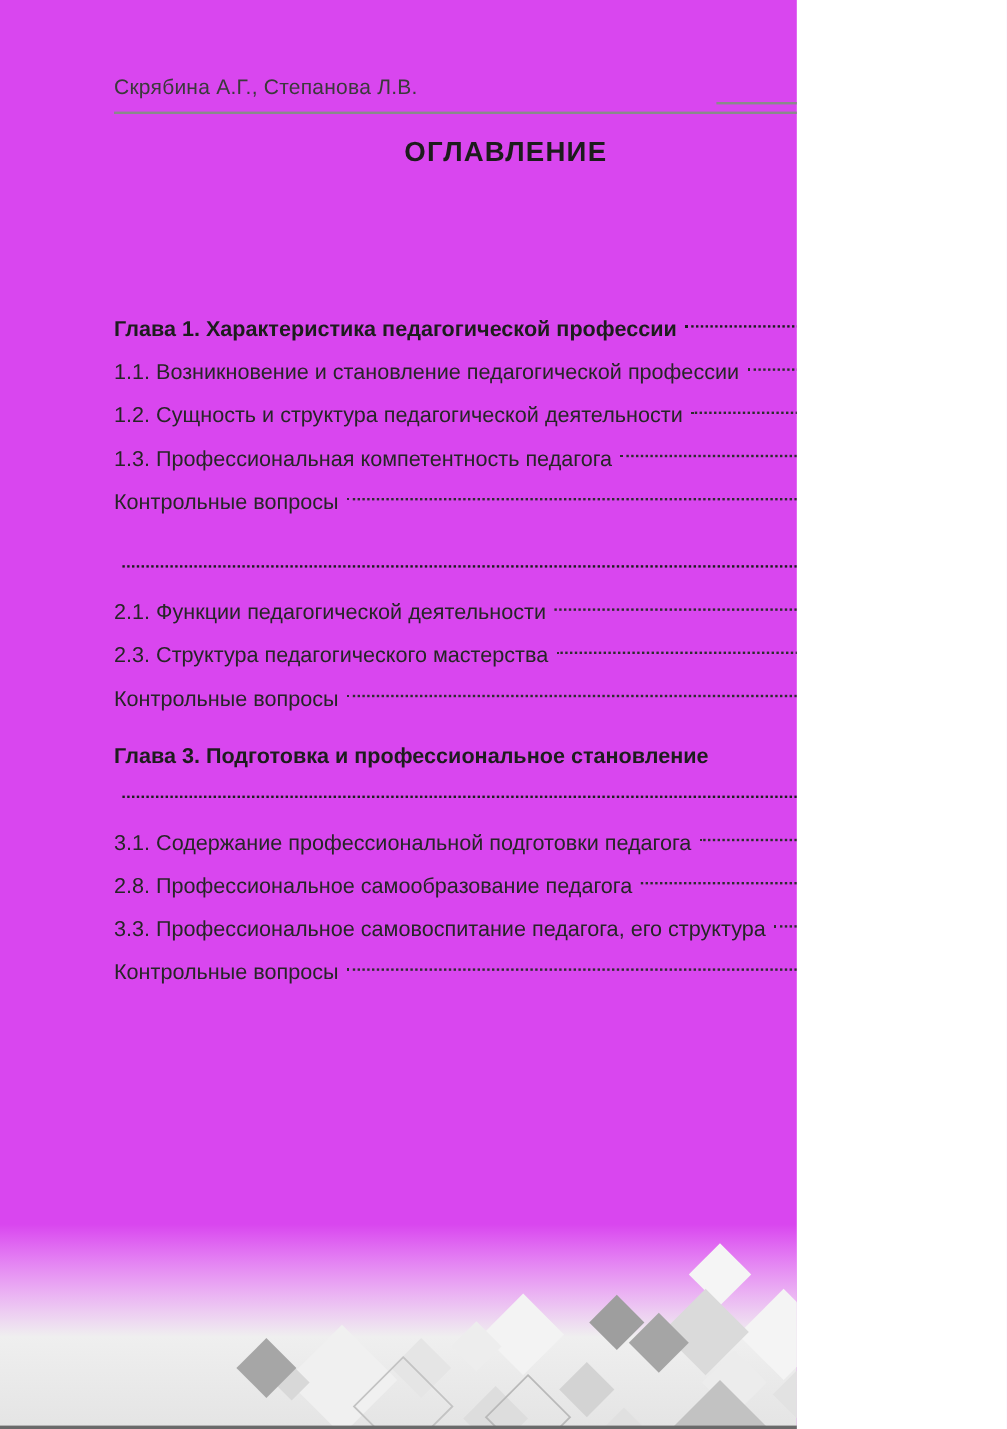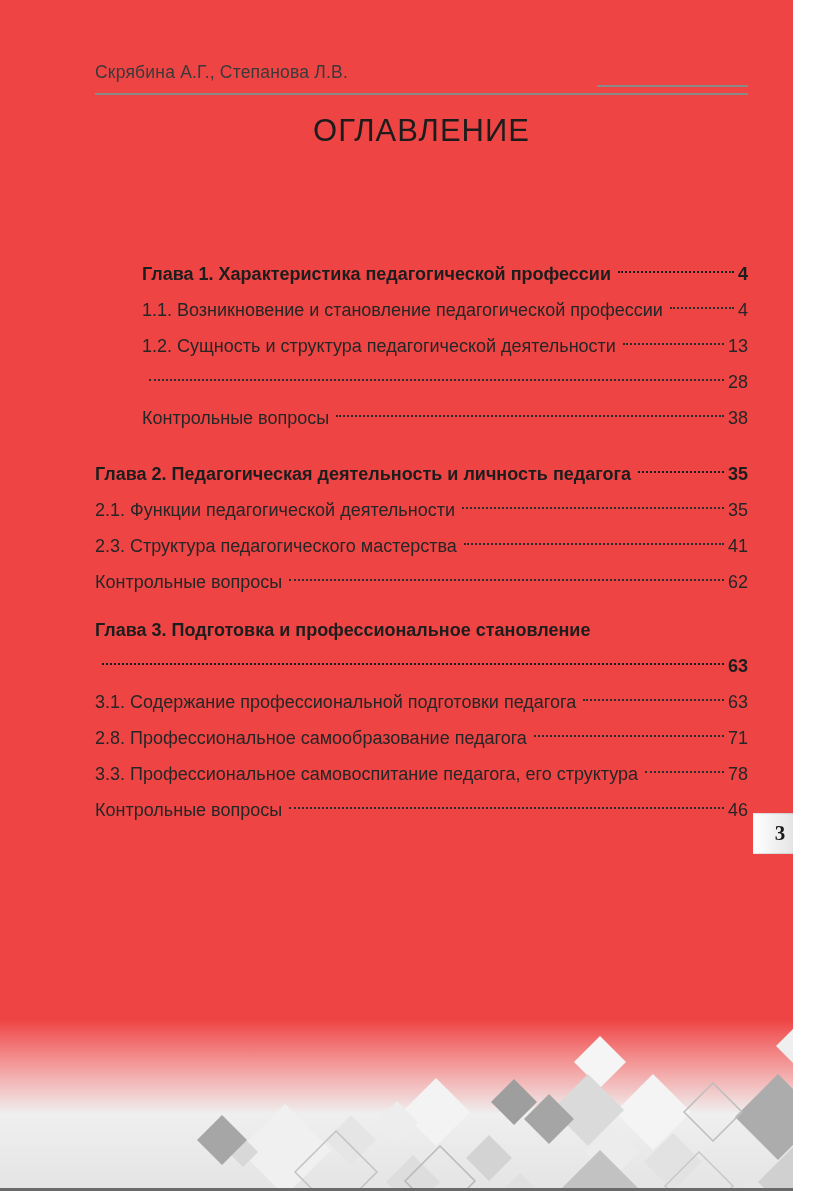--- a/index.html
+++ b/index.html
@@ -1,19 +1,19 @@
 <!DOCTYPE html>
 <html><head>
 <meta charset="utf-8">
 <style>
   html,body{margin:0;padding:0;background:#ffffff;}
   .page{
     position:relative;
-    width:793px;height:1191px;
-    background:#ef4444;
+    width:664px;height:1191px;
+    background:#d946ef;
     overflow:hidden;
     font-family:"Liberation Sans","DejaVu Sans",sans-serif;
     color:#262626;
   }
   
   .authors{
     position:absolute;left:95px;top:62px;
     font-size:17.5px;color:#3a3a3a;letter-spacing:.2px;
     white-space:nowrap;
   }
@@ -22,30 +22,30 @@
     background:#8a8a8a;
   }
   .rule-main{
     position:absolute;left:95px;top:93px;width:653px;height:2px;
     background:#8a8a8a;
   }
   
   .page-title{
     position:absolute;left:95px;top:113px;width:653px;
     text-align:center;
-    font-size:31px;font-weight:400;color:#1c1c1c;
+    font-size:23px;font-weight:700;color:#1c1c1c;
     letter-spacing:1px;
   }
   
   .toc{
     position:absolute;left:95px;top:252px;width:653px;
     font-size:18px;line-height:28px;
   }
   .toc-section{margin-top:20px;}
-  .toc-section:first-child{margin-top:0;margin-left:47px;}
+  .toc-section:first-child{margin-top:0;}
   .row{display:flex;align-items:baseline;}
   .row .lbl{white-space:nowrap;}
   .row.bold{font-weight:700;color:#1d1d1d;}
   .leader{flex:1 1 auto;position:relative;min-width:14px;height:28px;}
   .leader::after{
     content:"";position:absolute;left:7px;right:4px;bottom:7px;
     border-bottom:2.5px dotted #2d2d2d;
   }
   .row.bold .leader::after{border-bottom-color:#1d1d1d;}
   .pg{white-space:nowrap;}
@@ -92,33 +92,33 @@
         <span class="lbl">1.1. Возникновение и становление педагогической профессии</span>
         <span class="leader"></span>
         <span class="pg">4</span>
       </div>
       <div class="row">
         <span class="lbl">1.2. Сущность и структура педагогической деятельности</span>
         <span class="leader"></span>
         <span class="pg">13</span>
       </div>
       <div class="row">
+        <span class="lbl">1.3. Профессиональная компетентность педагога</span>
         <span class="leader"></span>
         <span class="pg">28</span>
       </div>
       <div class="row">
         <span class="lbl">Контрольные вопросы</span>
         <span class="leader"></span>
         <span class="pg">38</span>
       </div>
     </div>
 
     <div class="toc-section">
       <div class="row bold">
-        <span class="lbl">Глава 2. Педагогическая деятельность и личность педагога</span>
         <span class="leader"></span>
         <span class="pg">35</span>
       </div>
       <div class="row">
         <span class="lbl">2.1. Функции педагогической деятельности</span>
         <span class="leader"></span>
         <span class="pg">35</span>
       </div>
       <div class="row">
         <span class="lbl">2.3. Структура педагогического мастерства</span>

